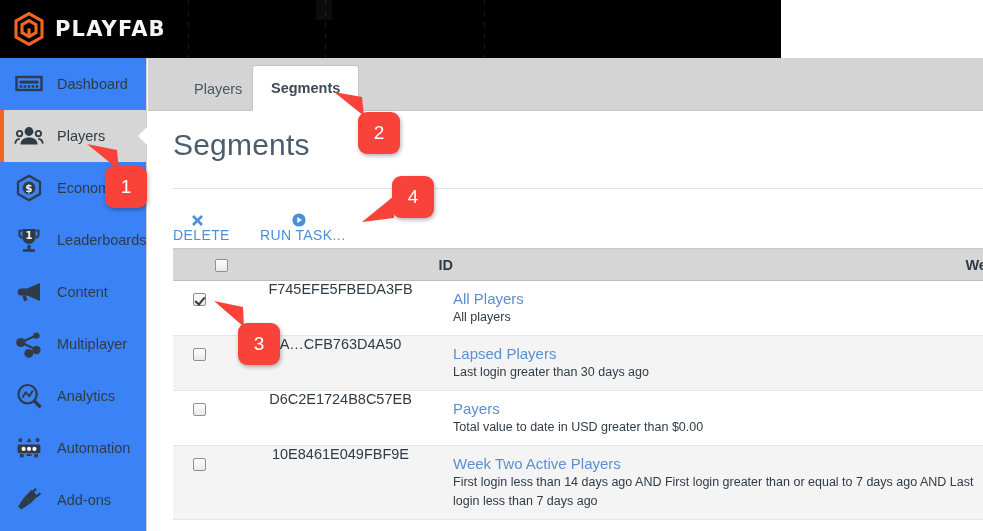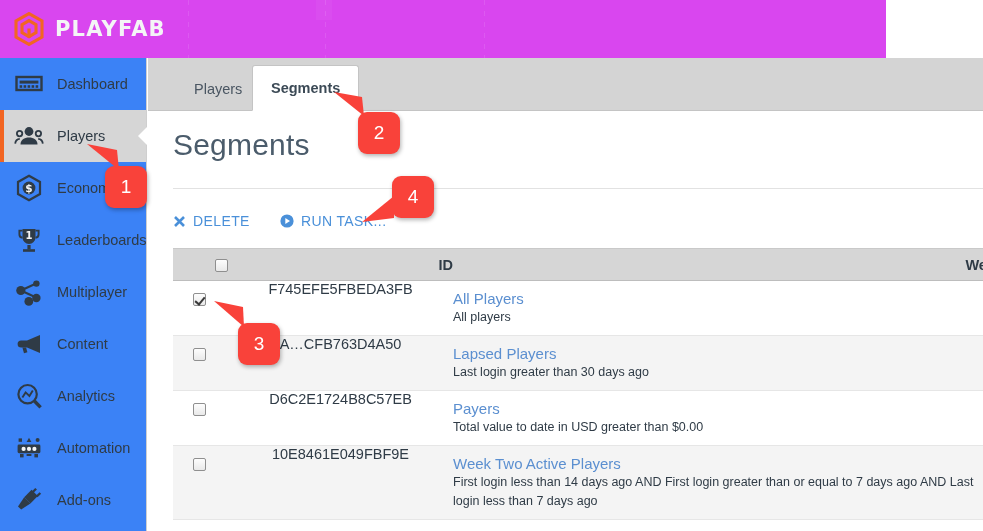--- a/index.html
+++ b/index.html
@@ -7,22 +7,22 @@
   body {
     width: 983px; height: 531px;
     font-family: "Liberation Sans", sans-serif;
     background: #ffffff;
     overflow: hidden;
     position: relative;
   }
 
   
   #topbar {
-    position: absolute; left: 0; top: 0; width: 886px; height: 58px;
-    background: #d946ef;
+    position: absolute; left: 0; top: 0; width: 781px; height: 58px;
+    background: #000000;
     overflow: hidden;
   }
   #topbar-pattern {
     position: absolute; left: 148px; top: 0; right: 0; height: 58px;
     opacity: 1;
   }
   .dash-line {
     position: absolute; top: 0; width: 1px; height: 58px;
     background: repeating-linear-gradient(to bottom,
         rgba(255,255,255,0.10) 0px, rgba(255,255,255,0.10) 5px,
@@ -132,20 +132,21 @@
     position: absolute; left: 25px; top: 155px;
     display: flex; align-items: center;
   }
   .tb-action {
     display: flex; align-items: center;
     color: #4a90d9;
     font-size: 14px;
     letter-spacing: .4px;
     cursor: pointer;
     margin-right: 30px;
+    flex-direction: column;
   }
   .tb-action .tb-ico {
     margin-right: 7px; display: flex; align-items: center;
   }
   .tb-label { color: #4a90d9; }
 
   
   #seg-table {
     position: absolute; left: 25px; top: 190px;
     width: 830px;
@@ -302,40 +303,40 @@
         <path d="M21.5 5.6h3.1v3.6a3.6 3.6 0 0 1-3.1 3.6" fill="none" stroke="#2f3b46" stroke-width="1.9"></path>
         <text x="15" y="14" font-size="10" font-weight="bold" text-anchor="middle" fill="#f4f4f4" font-family="DejaVu Sans, sans-serif">1</text>
       </svg>
     </span>
     <span class="nav-label">Leaderboards</span>
   </div>
 
   <div class="nav-item">
     <span class="nav-icon">
       <svg width="30" height="30" viewBox="0 0 30 30">
+        <path d="M26 6v18l-13-5.4V11.4z" fill="#2f3b46"></path>
+        <path d="M13 11.4v7.2H7.2a3.6 3.6 0 0 1 0-7.2z" fill="#2f3b46"></path>
+        <path d="M8.4 18.6l1.6 5.6 3.4-.9-1.3-4.7z" fill="#2f3b46"></path>
+      </svg>
+    </span>
+    <span class="nav-label">Content</span>
+  </div>
+
+  <div class="nav-item">
+    <span class="nav-icon">
+      <svg width="30" height="30" viewBox="0 0 30 30">
         <line x1="8" y1="13" x2="21" y2="7" stroke="#2f3b46" stroke-width="2"></line>
         <line x1="8" y1="14" x2="21" y2="20" stroke="#2f3b46" stroke-width="2"></line>
         <circle cx="6.8" cy="13.5" r="4.6" fill="#2f3b46"></circle>
         <circle cx="22.4" cy="6.6" r="3.2" fill="#2f3b46"></circle>
         <circle cx="22.4" cy="21" r="4.2" fill="#2f3b46"></circle>
         <circle cx="14.8" cy="24.4" r="4.4" fill="#2f3b46"></circle>
       </svg>
     </span>
     <span class="nav-label">Multiplayer</span>
-  </div>
-
-  <div class="nav-item">
-    <span class="nav-icon">
-      <svg width="30" height="30" viewBox="0 0 30 30">
-        <path d="M26 6v18l-13-5.4V11.4z" fill="#2f3b46"></path>
-        <path d="M13 11.4v7.2H7.2a3.6 3.6 0 0 1 0-7.2z" fill="#2f3b46"></path>
-        <path d="M8.4 18.6l1.6 5.6 3.4-.9-1.3-4.7z" fill="#2f3b46"></path>
-      </svg>
-    </span>
-    <span class="nav-label">Content</span>
   </div>
 
   <div class="nav-item">
     <span class="nav-icon">
       <svg width="30" height="30" viewBox="0 0 30 30">
         <circle cx="13.6" cy="13.2" r="9.2" fill="none" stroke="#2f3b46" stroke-width="2.2"></circle>
         <line x1="20.4" y1="20" x2="26.6" y2="26.4" stroke="#2f3b46" stroke-width="3.4"></line>
         <polyline points="8.4,16.4 11.6,11.4 15.4,15 18.8,9.6" fill="none" stroke="#2f3b46" stroke-width="1.9"></polyline>
       </svg>
     </span>

